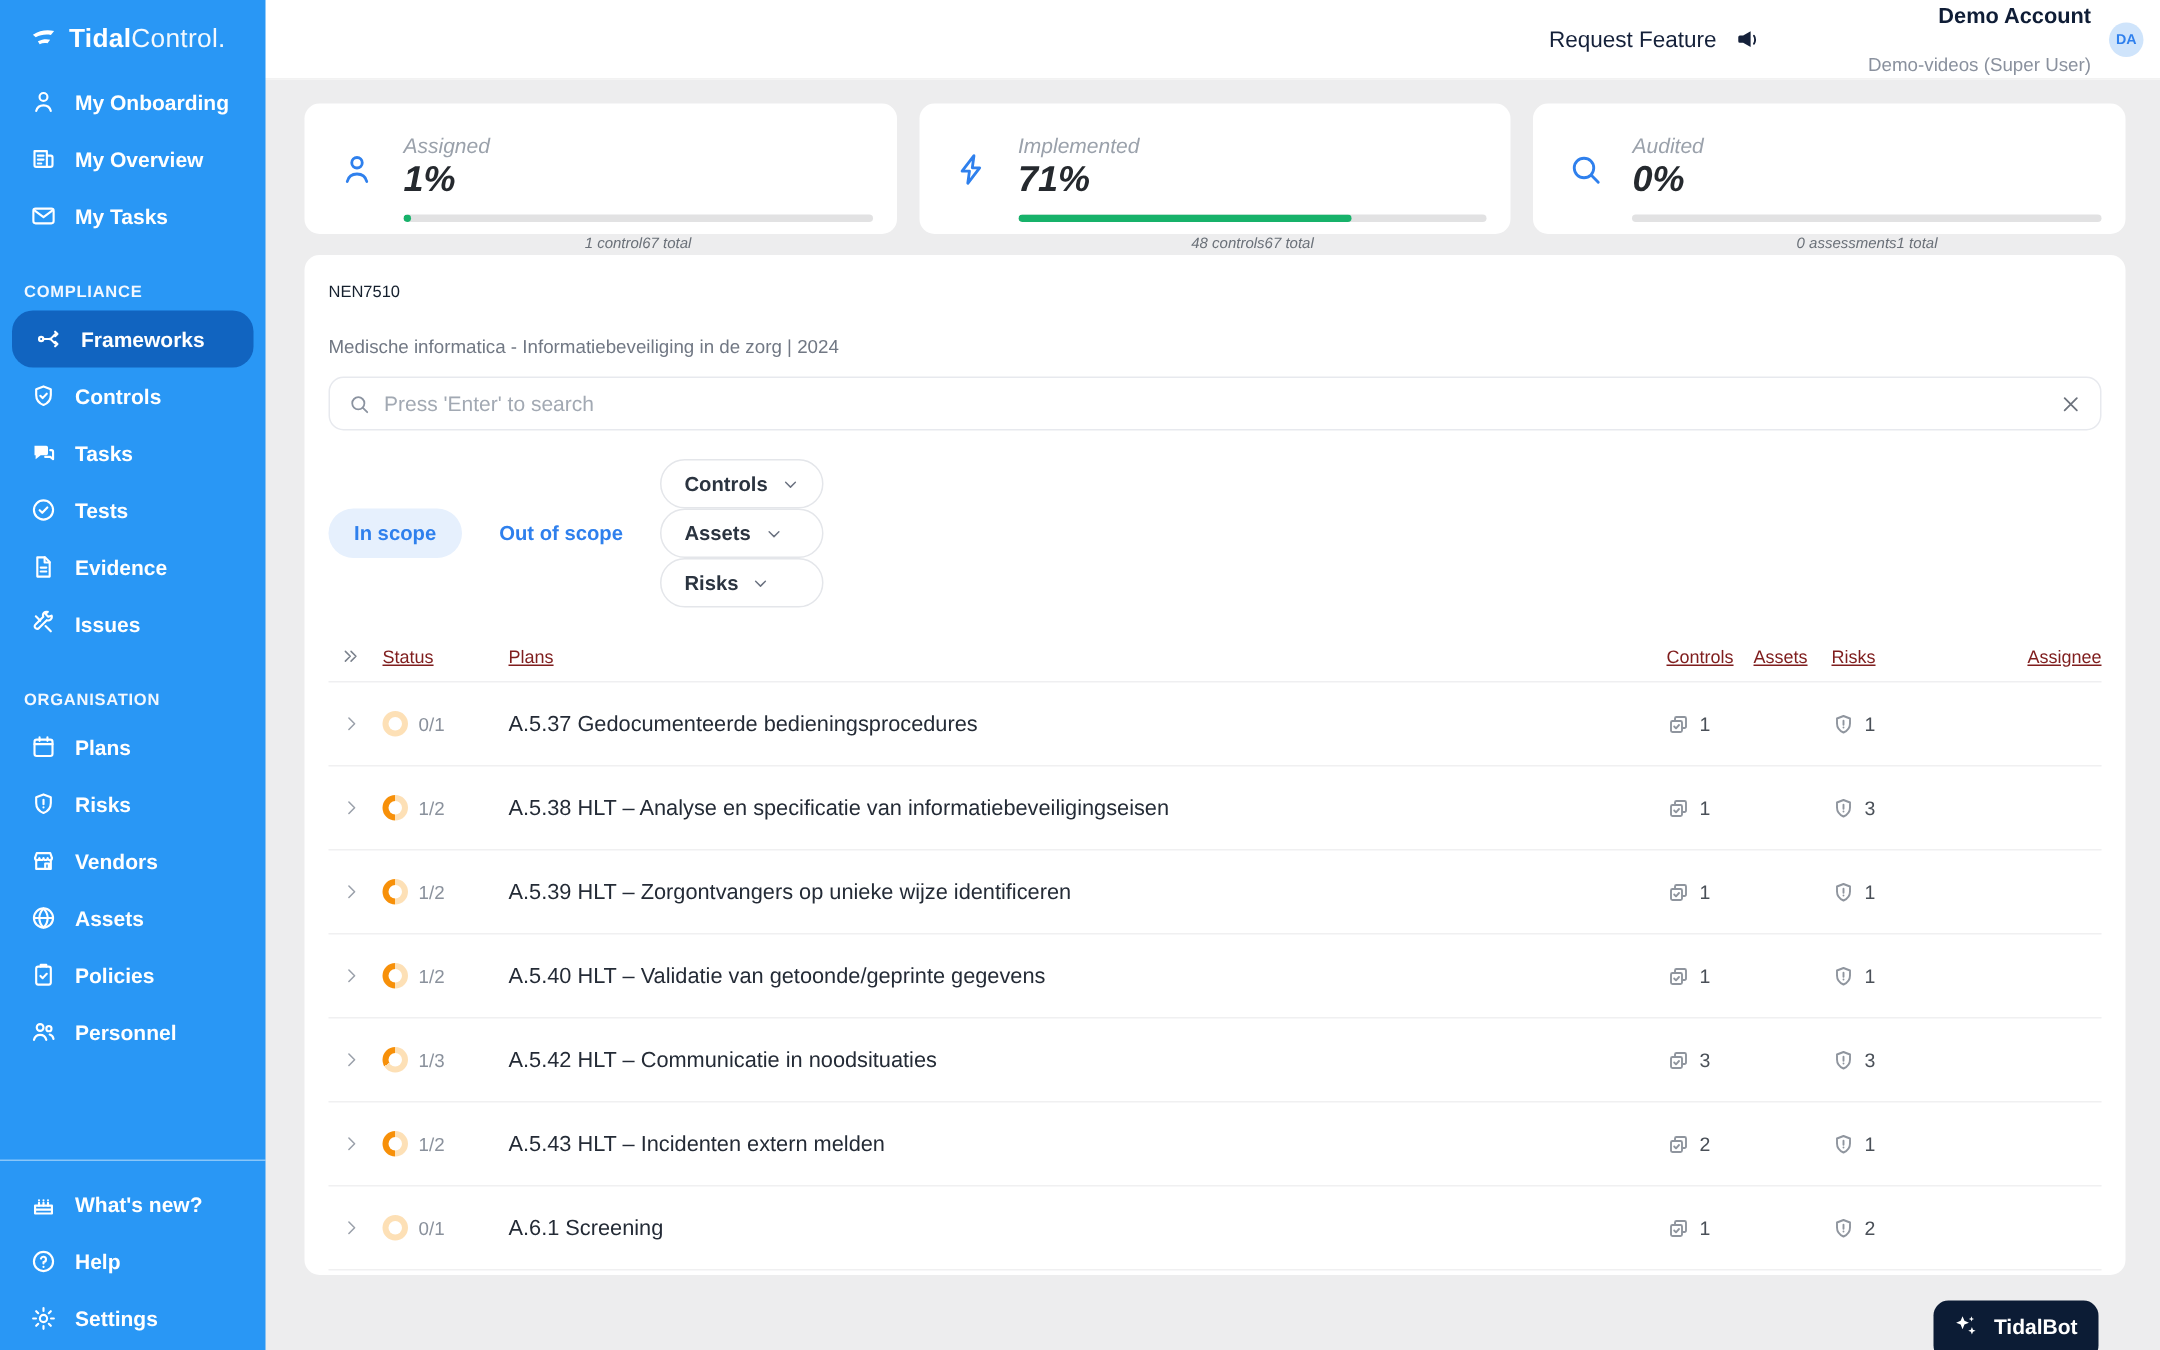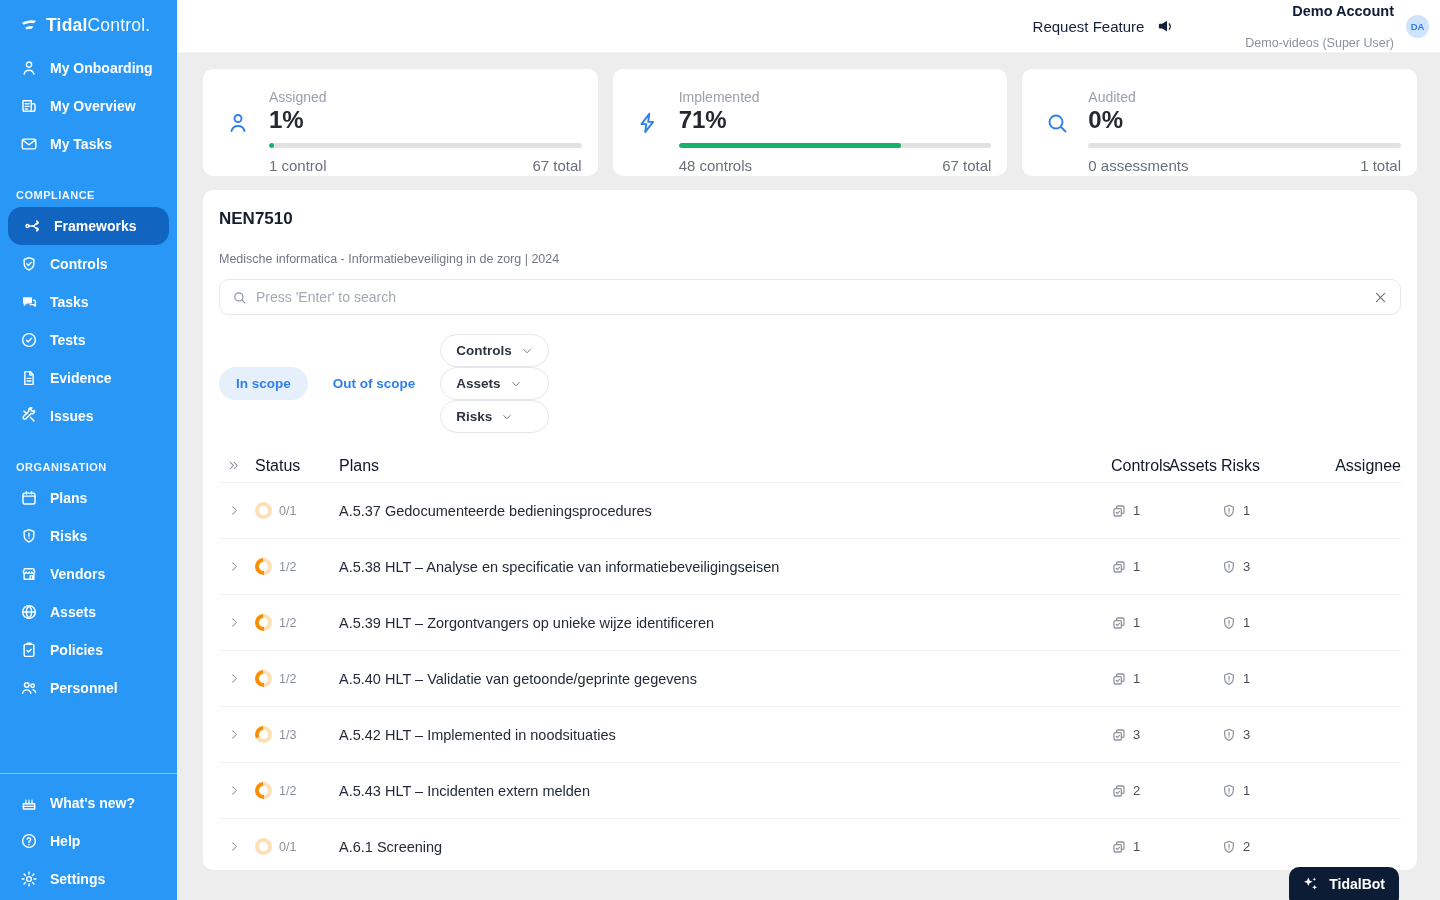--- a/index.html
+++ b/index.html
@@ -30,46 +30,46 @@
   .req-feature{ display:flex; align-items:center; gap:12px; font-size:15px; color:#15213a; cursor:pointer; margin-right:70px; }
   .req-feature .micon{ width:19px; height:19px; color:#15213a; }
   .account{ text-align:right; margin-right:12px; cursor:pointer; }
   .acc-name{ font-size:14.5px; font-weight:700; color:#0f1d36; }
   .acc-sub{ font-size:12.5px; color:#8a919e; margin-top:17px; }
   .avatar{ width:23px; height:23px; border-radius:50%; background:#cfe4fb; color:var(--blue); font-size:9.5px; font-weight:700; display:flex; align-items:center; justify-content:center; cursor:pointer; }
 
   
   .main{ position:absolute; left:177px; top:53px; right:0; bottom:0; }
   .stats{ display:flex; gap:15px; padding:16px 23px 0 26px; }
-  .stat-card{ flex:1; background:#fff; border-radius:10px; height:107px; position:relative; padding:20px 16px 0 66px; }
+  .stat-card{ flex:1; background:#fff; border-radius:10px; height:87px; position:relative; padding:20px 16px 0 66px;font-style:italic; }
   .stat-icon{ position:absolute; left:23px; top:50%; margin-top:-12px; width:24px; height:24px; color:var(--blue); }
   .stat-label{ color:#9aa1ab; font-size:14px; }
   .stat-pct{ color:#25292e; font-size:24px; font-weight:700; margin:1px 0 9px; }
   .stat-bar{ height:5px; background:#e2e2e3; border-radius:3px; overflow:hidden; }
   .stat-fill{ height:100%; background:var(--green); border-radius:3px; }
-  .stat-foot{ display:flex; justify-content:space-between; color:#6a7078; font-size:15px; margin-top:9px; }
+  .stat-foot{ display:flex; justify-content:center; color:#6a7078; font-size:10px; margin-top:9px; }
 
   .panel{ margin:14px 23px 0 26px; background:#fff; border-radius:10px; padding:19px 16px 0; height:680px; overflow:hidden; position:relative; }
-  .fw-title{ font-size:17px; font-weight:700; color:#15202e; }
+  .fw-title{ font-size:11px; font-weight:400; color:#15202e; }
   .fw-sub{ font-size:12.5px; color:#717884; margin-top:23px; }
   .searchbar{ margin-top:13px; height:36px; border:1px solid #e7e9ee; border-radius:10px; display:flex; align-items:center; padding:0 12px; gap:9px; }
   .searchbar .sicon{ width:15px; height:15px; color:#8b93a0; flex:0 0 auto; }
   .searchbar input{ flex:1; border:none; outline:none; font-size:14px; font-family:inherit; color:#333; background:transparent; }
   .searchbar input::placeholder{ color:#a2a9b3; }
   .clear-btn{ width:15px; height:15px; color:#6d737d; cursor:pointer; flex:0 0 auto; }
 
   .filters{ margin-top:19px; display:flex; align-items:center; }
   .pill-active{ background:#e6f0fd; color:var(--blue); font-weight:700; font-size:13.5px; padding:9px 17px; border-radius:19px; cursor:pointer; }
   .link-filter{ color:var(--blue); font-weight:700; font-size:13.5px; margin:0 25px; cursor:pointer; }
   .dd{ border:1px solid #e4e6ea; border-radius:19px; padding:8px 15px; font-size:13.5px; font-weight:700; color:#2b3440; display:flex; gap:9px; align-items:center; cursor:pointer; margin-right:12px; background:#fff; }
   .dd .chev{ width:12px; height:12px; color:#6b7280; }
 
   .tbl{ margin-top:16px; }
   .thead, .trow{ display:grid; grid-template-columns:36px 84px 1fr 58px 52px 64px 116px; align-items:center; }
-  .thead{ height:34px; color:#0f172a; font-size:16px; border-bottom:1px solid #efeff1; }
+  .thead{ height:34px; color:#7f1d1d; font-size:12px; border-bottom:1px solid #efeff1;text-decoration:underline; }
   .thead .ha{ text-align:right; }
   .thead .hicon{ width:13px; height:13px; color:#7a818c; margin-left:8px; }
   .trow{ height:56px; border-bottom:1px solid #f0f0f1; cursor:pointer; }
   .cell{ display:flex; align-items:center; }
   .expand .xicon{ width:13px; height:13px; color:#9aa0aa; margin-left:9px; cursor:pointer; }
   .donut{ width:17px; height:17px; border-radius:50%; position:relative; flex:0 0 auto; }
   .donut::after{ content:""; position:absolute; inset:4px; background:#fff; border-radius:50%; }
   .frac{ font-size:12.5px; color:#8a919c; margin-left:7px; }
   .cname{ font-size:14.5px; color:#242b36; }
   .cnt{ gap:6px; font-size:13px; color:#4a5058; }
@@ -566,21 +566,21 @@
               <span class="xicon">
                 <svg viewBox="0 0 24 24" fill="none" stroke="currentColor" stroke-width="1.9" stroke-linecap="round" stroke-linejoin="round">
                   <path d="m8.5 5 7 7-7 7"></path>
                 </svg>
               </span>
             </span>
     <span class="cell">
       <span class="donut" style="background: conic-gradient(rgb(253, 224, 182) 0deg, rgb(253, 224, 182) 67%, rgb(247, 144, 9) 67%, rgb(247, 144, 9) 100%);"></span>
       <span class="frac">1/3</span>
     </span>
-    <span class="cell cname">A.5.42 HLT – Implemented in noodsituaties</span>
+    <span class="cell cname">A.5.42 HLT – Communicatie in noodsituaties</span>
     <span class="cell cnt">
               <span class="cicon">
                 <svg viewBox="0 0 24 24" fill="none" stroke="currentColor" stroke-width="1.9" stroke-linecap="round" stroke-linejoin="round">
                   <path d="M8.5 7.5V6a1.5 1.5 0 0 1 1.5-1.5h8A1.5 1.5 0 0 1 19.5 6v8a1.5 1.5 0 0 1-1.5 1.5h-1.5"></path>
                   <rect x="4.5" y="8.5" width="11" height="11" rx="1.5"></rect>
                   <path d="m7.7 14 1.8 1.8 3-3.3"></path>
                 </svg>
               </span>
               <span>3</span>
             </span>

